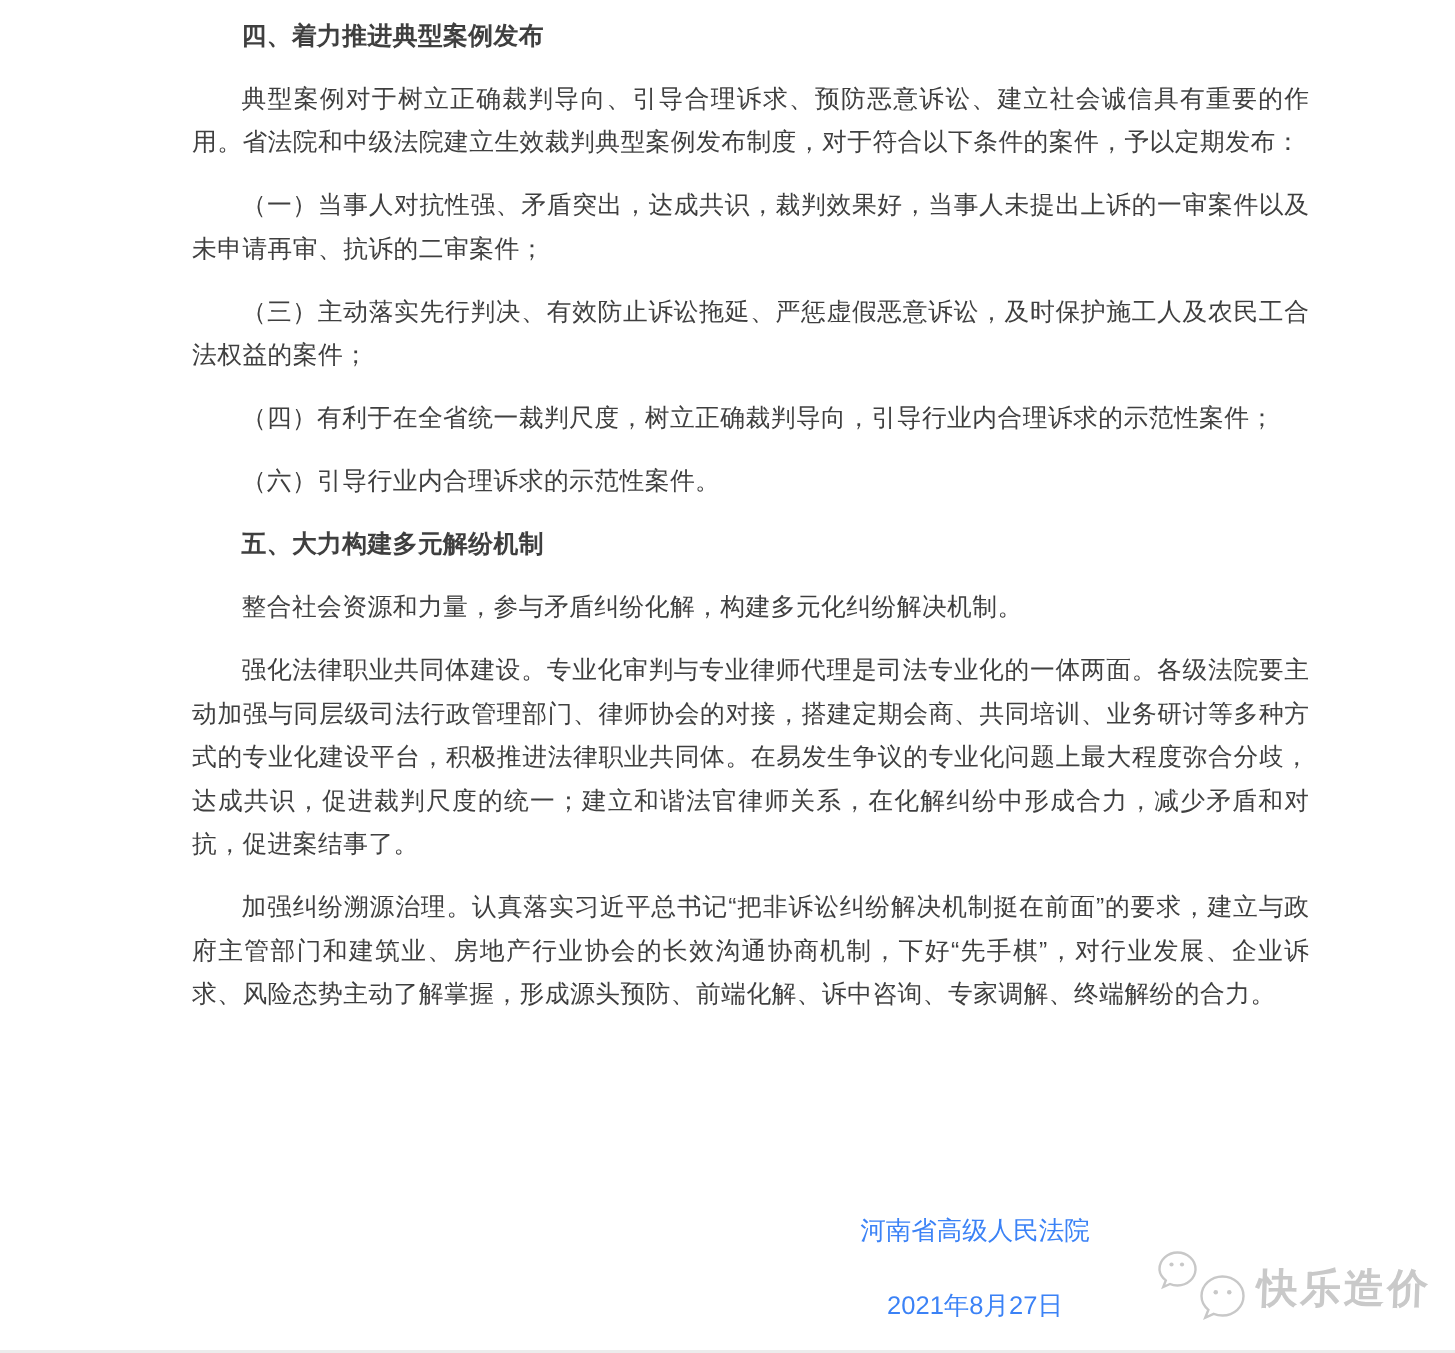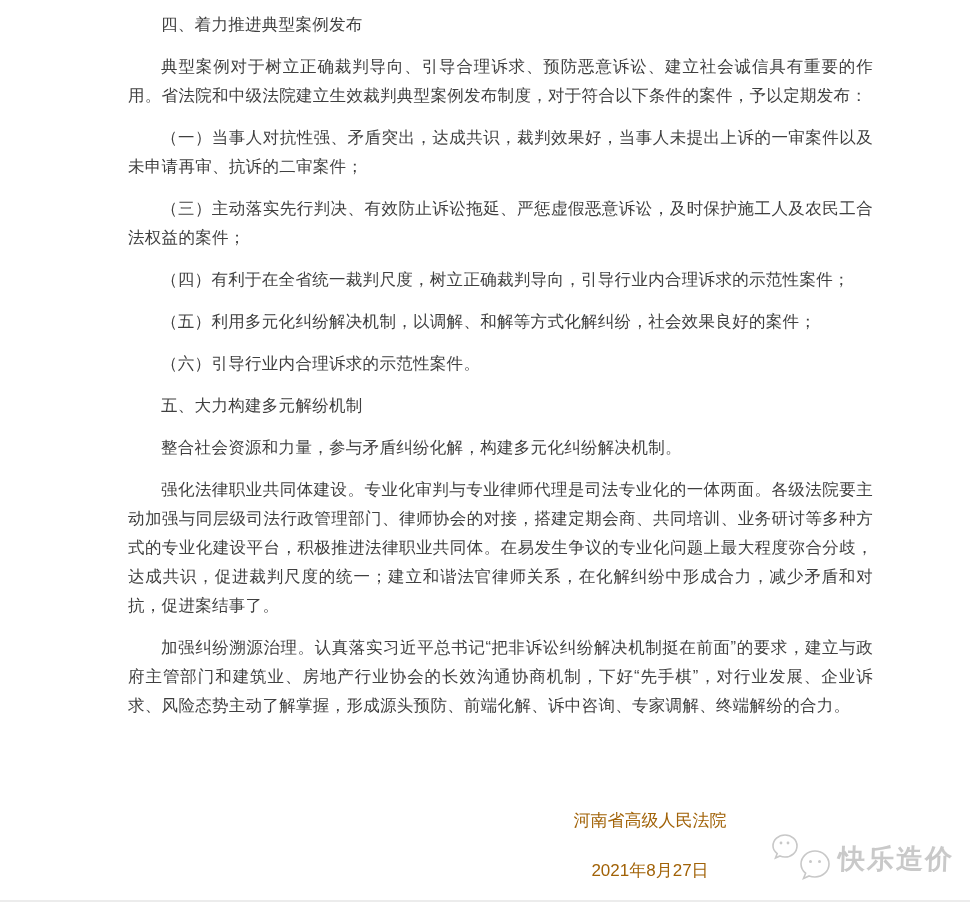--- a/index.html
+++ b/index.html
@@ -26,29 +26,29 @@
     font-size: 16.5px;
     line-height: 29px;
     text-align: justify;
     letter-spacing: 0.3px;
   }
   .doc-body p {
     margin: 0 0 13px 0;
     text-indent: 2em;
   }
   .doc-body p.heading {
-    font-weight: 400;
+    font-weight: 700;
   }
   .signature-block {
     position: absolute;
     top: 806px;
     left: 330px;
     width: 640px;
     text-align: center;
-    color: #a16207;
+    color: #3b82f6;
     font-size: 17px;
     line-height: 30px;
   }
   .signature-block .sig-line {
     margin: 0;
   }
   .signature-block .date-line {
     margin: 20px 0 0 0;
     text-align: center;
   }
@@ -77,21 +77,20 @@
 <body>
 
 <div class="page">
 
   <div class="doc-body">
     <p class="heading">四、着力推进典型案例发布</p>
     <p>典型案例对于树立正确裁判导向、引导合理诉求、预防恶意诉讼、建立社会诚信具有重要的作用。省法院和中级法院建立生效裁判典型案例发布制度，对于符合以下条件的案件，予以定期发布：</p>
     <p>（一）当事人对抗性强、矛盾突出，达成共识，裁判效果好，当事人未提出上诉的一审案件以及未申请再审、抗诉的二审案件；</p>
     <p>（三）主动落实先行判决、有效防止诉讼拖延、严惩虚假恶意诉讼，及时保护施工人及农民工合法权益的案件；</p>
     <p>（四）有利于在全省统一裁判尺度，树立正确裁判导向，引导行业内合理诉求的示范性案件；</p>
-    <p>（五）利用多元化纠纷解决机制，以调解、和解等方式化解纠纷，社会效果良好的案件；</p>
     <p>（六）引导行业内合理诉求的示范性案件。</p>
     <p class="heading">五、大力构建多元解纷机制</p>
     <p>整合社会资源和力量，参与矛盾纠纷化解，构建多元化纠纷解决机制。</p>
     <p>强化法律职业共同体建设。专业化审判与专业律师代理是司法专业化的一体两面。各级法院要主动加强与同层级司法行政管理部门、律师协会的对接，搭建定期会商、共同培训、业务研讨等多种方式的专业化建设平台，积极推进法律职业共同体。在易发生争议的专业化问题上最大程度弥合分歧，达成共识，促进裁判尺度的统一；建立和谐法官律师关系，在化解纠纷中形成合力，减少矛盾和对抗，促进案结事了。</p>
     <p>加强纠纷溯源治理。认真落实习近平总书记“把非诉讼纠纷解决机制挺在前面”的要求，建立与政府主管部门和建筑业、房地产行业协会的长效沟通协商机制，下好“先手棋”，对行业发展、企业诉求、风险态势主动了解掌握，形成源头预防、前端化解、诉中咨询、专家调解、终端解纷的合力。</p>
   </div>
 
   <div class="signature-block">
     <p class="sig-line">河南省高级人民法院</p>
     <p class="date-line">2021年8月27日</p>

